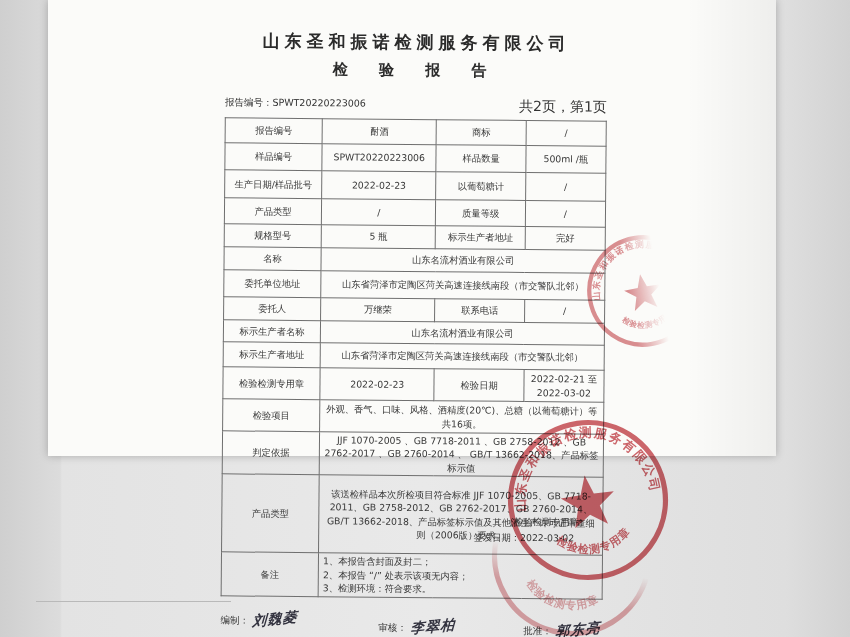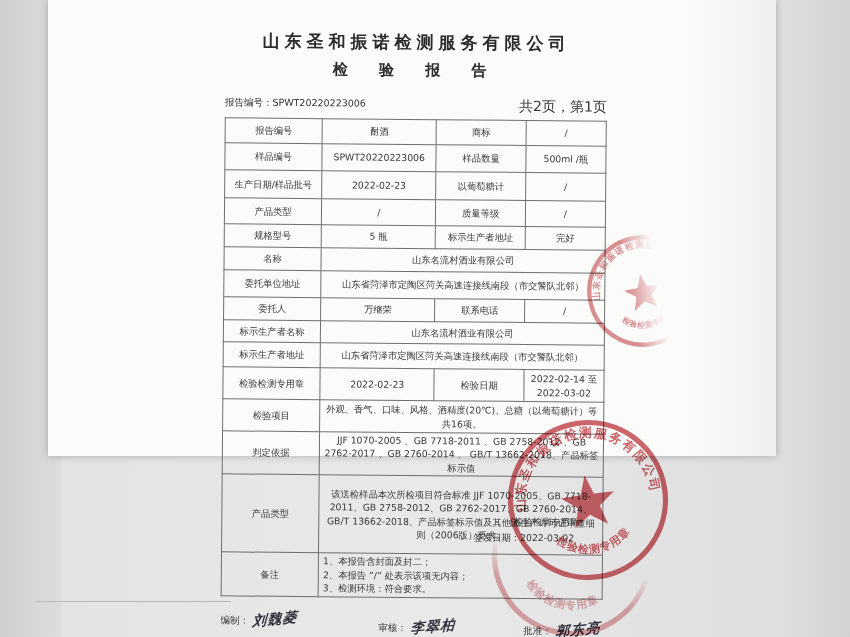--- a/index.html
+++ b/index.html
@@ -116,21 +116,21 @@
             <td colspan="3">山东名流村酒业有限公司</td>
           </tr>
           <tr style="height:25px">
             <td class="lbl">标示生产者地址</td>
             <td colspan="3">山东省菏泽市定陶区菏关高速连接线南段（市交警队北邻）</td>
           </tr>
           <tr style="height:32px">
             <td class="lbl">检验检测专用章</td>
             <td>2022-02-23</td>
             <td class="lbl">检验日期</td>
-            <td>2022-02-14 至 2022-03-02</td>
+            <td>2022-02-21 至 2022-03-02</td>
           </tr>
           <tr style="height:32px">
             <td class="lbl">检验项目</td>
             <td colspan="3" class="left">外观、香气、口味、风格、酒精度(20℃)、总糖（以葡萄糖计）等共16项。</td>
           </tr>
           <tr style="height:36px">
             <td class="lbl">判定依据</td>
             <td colspan="3" class="left">JJF 1070-2005 、GB 7718-2011 、GB 2758-2012 、GB 2762-2017 、GB 2760-2014 、 GB/T 13662-2018、产品标签标示值</td>
           </tr>
           <tr style="height:78px">

